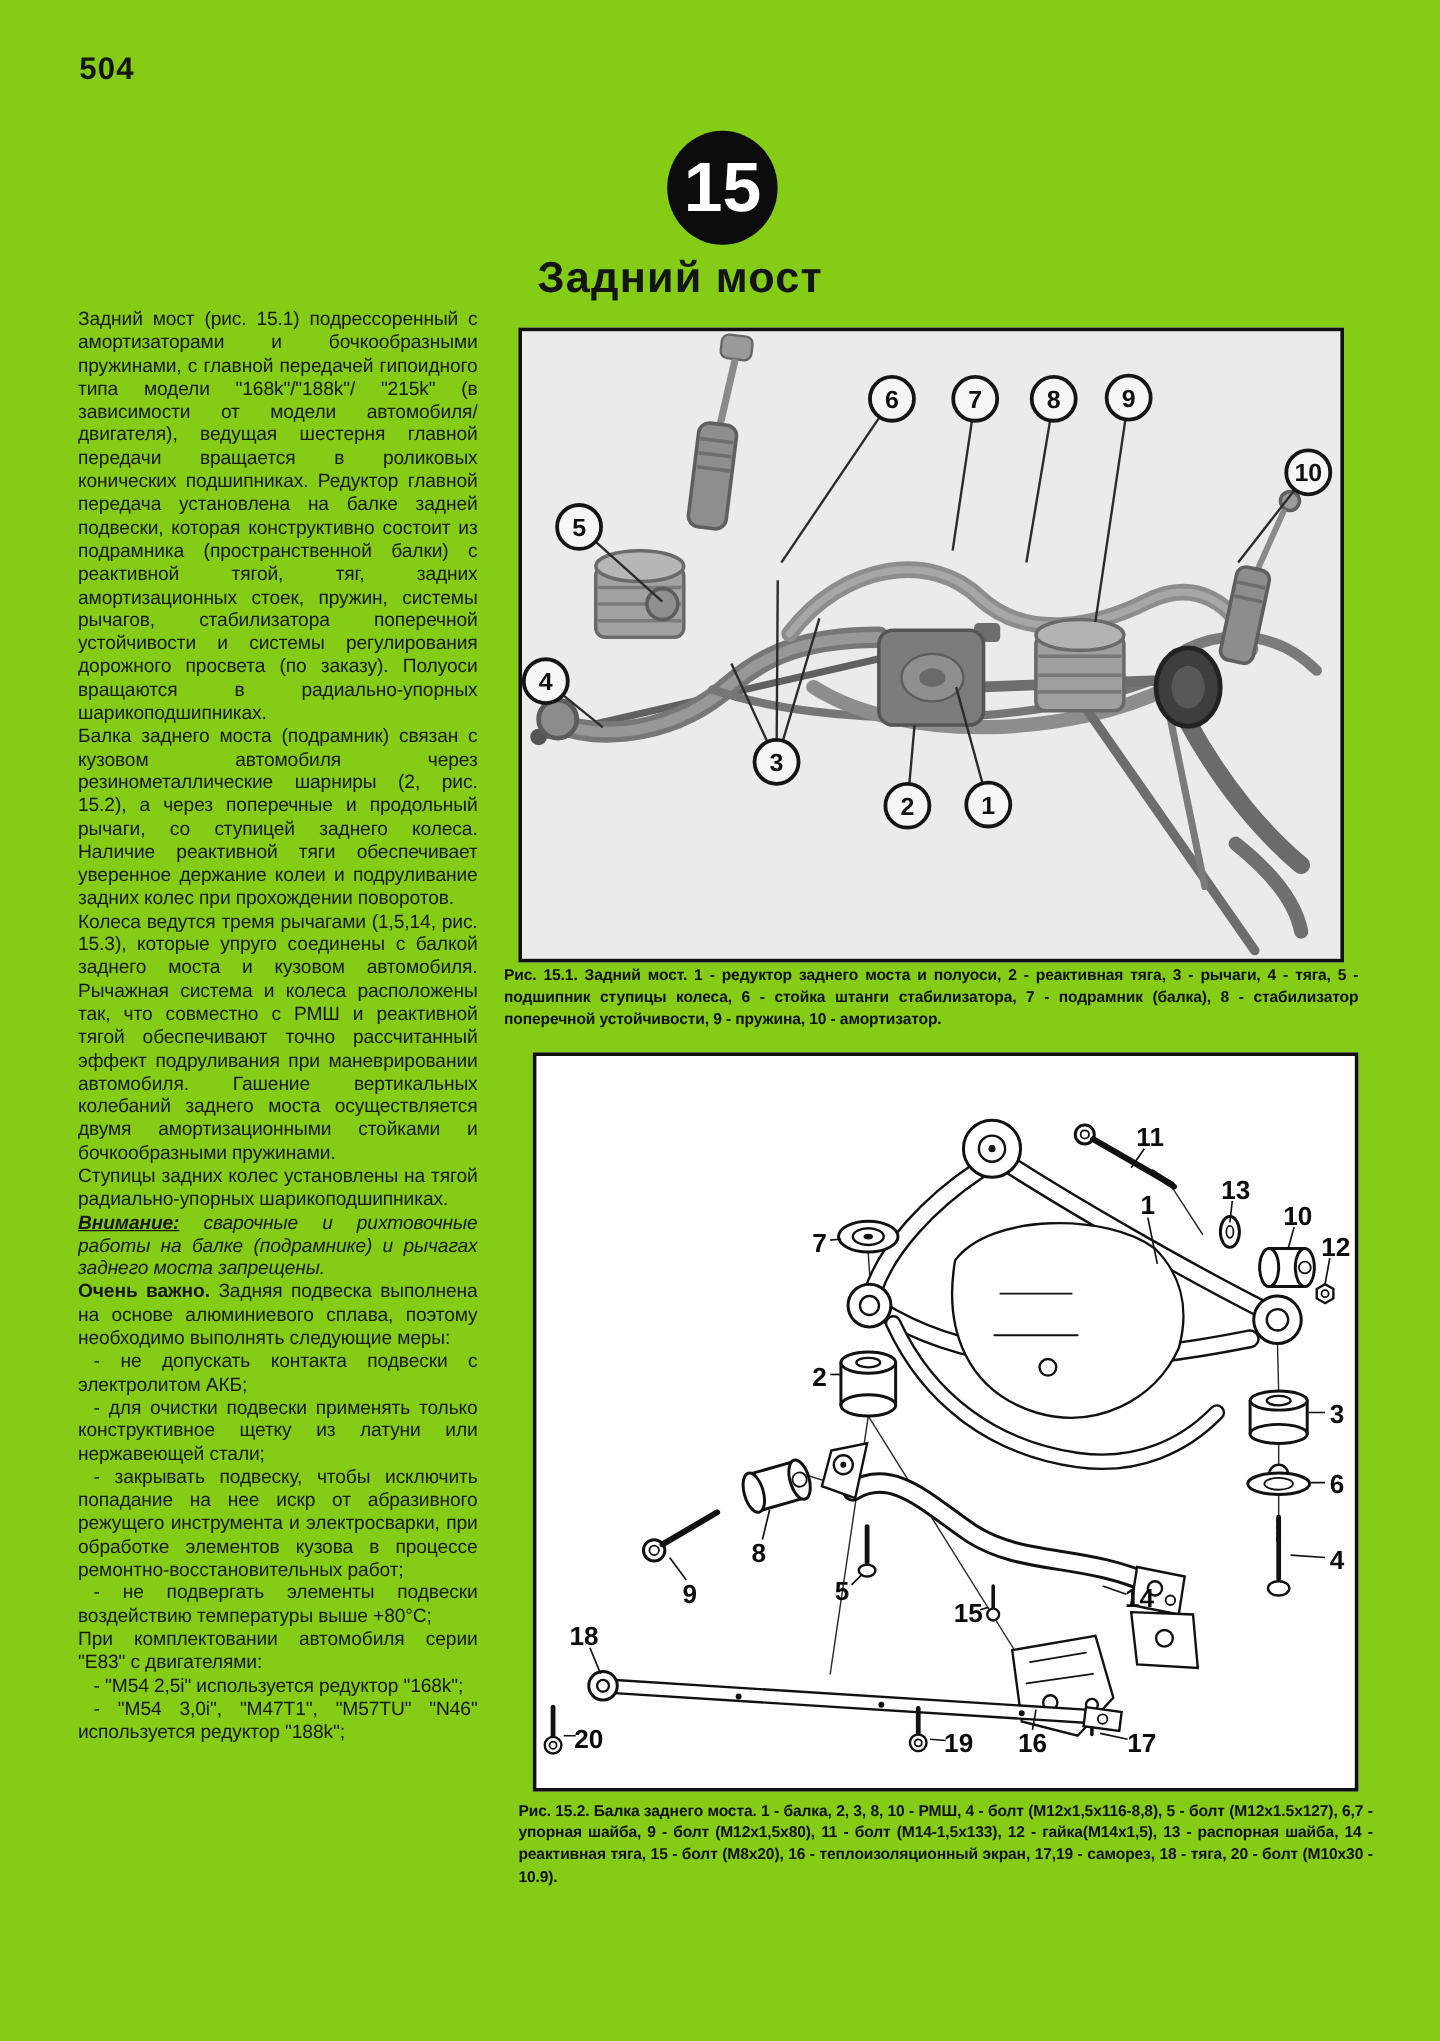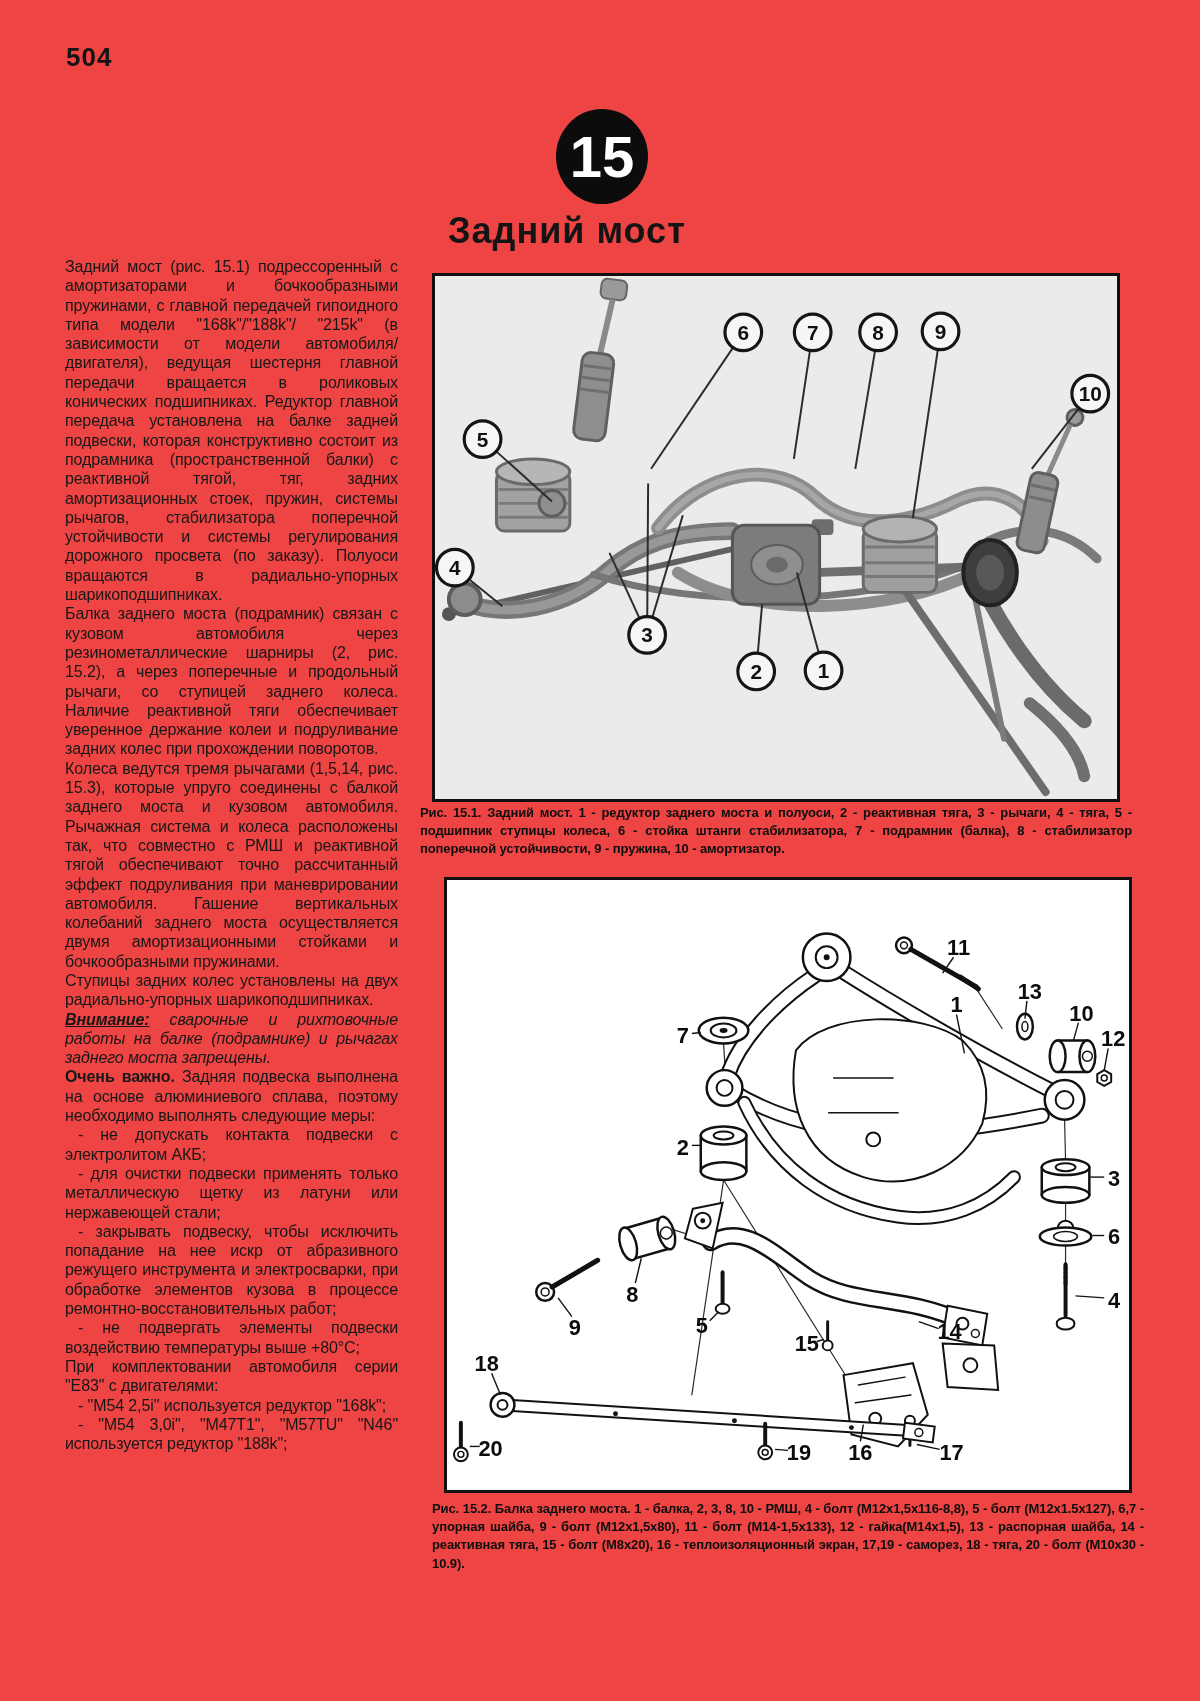--- a/index.html
+++ b/index.html
@@ -1,18 +1,18 @@
 <!DOCTYPE html>
 <html lang="ru"><head>
 <meta charset="utf-8">
 <style>
   html,body{margin:0;padding:0;background:#888;}
   .page{
     position:relative;width:1200px;height:1701px;margin:0 auto;
-    background:#ef4444;overflow:hidden;
+    background:#84cc16;overflow:hidden;
     font-family:"Liberation Sans", sans-serif;color:#141414;
   }
   .abs{position:absolute;}
   .page-number{left:66px;top:42px;font-size:26px;font-weight:bold;letter-spacing:1px;}
   .chapter-badge{
     left:556px;top:109px;width:92px;height:95px;border-radius:50%;
     background:#0c0c0c;color:#ffffff;display:flex;align-items:center;justify-content:center;
     font-size:58px;font-weight:bold;
   }
   .chapter-title{
@@ -50,25 +50,25 @@
   <div class="abs chapter-badge">
     <span>15</span>
   </div>
 
   <div class="abs chapter-title">Задний мост</div>
 
   <div class="abs article" id="article">
       <p class="">Задний мост (рис. 15.1) подрессоренный с амортизаторами и бочкообразными пружинами, с главной передачей гипоидного типа модели "168k"/"188k"/ "215k" (в зависимости от модели автомобиля/двигателя), ведущая шестерня главной передачи вращается в роликовых конических подшипниках. Редуктор главной передача установлена на балке задней подвески, которая конструктивно состоит из подрамника (пространственной балки) с реактивной тягой, тяг, задних амортизационных стоек, пружин, системы рычагов, стабилизатора поперечной устойчивости и системы регулирования дорожного просвета (по заказу). Полуоси вращаются в радиально-упорных шарикоподшипниках.</p>
       <p class="">Балка заднего моста (подрамник) связан с кузовом автомобиля через резинометаллические шарниры (2, рис. 15.2), а через поперечные и продольный рычаги, со ступицей заднего колеса. Наличие реактивной тяги обеспечивает уверенное держание колеи и подруливание задних колес при прохождении поворотов.</p>
       <p class="">Колеса ведутся тремя рычагами (1,5,14, рис. 15.3), которые упруго соединены с балкой заднего моста и кузовом автомобиля. Рычажная система и колеса расположены так, что совместно с РМШ и реактивной тягой обеспечивают точно рассчитанный эффект подруливания при маневрировании автомобиля. Гашение вертикальных колебаний заднего моста осуществляется двумя амортизационными стойками и бочкообразными пружинами.</p>
-      <p class="">Ступицы задних колес установлены на двух радиально-упорных шарикоподшипниках.</p>
+      <p class="">Ступицы задних колес установлены на тягой радиально-упорных шарикоподшипниках.</p>
       <p class="italic"><span class="lead underline">Внимание:</span> сварочные и рихтовочные работы на балке (подрамнике) и рычагах заднего моста запрещены.</p>
       <p class=""><span class="lead bold">Очень важно.</span> Задняя подвеска выполнена на основе алюминиевого сплава, поэтому необходимо выполнять следующие меры:</p>
       <p class="indent">- не допускать контакта подвески с электролитом АКБ;</p>
-      <p class="indent">- для очистки подвески применять только металлическую щетку из латуни или нержавеющей стали;</p>
+      <p class="indent">- для очистки подвески применять только конструктивное щетку из латуни или нержавеющей стали;</p>
       <p class="indent">- закрывать подвеску, чтобы исключить попадание на нее искр от абразивного режущего инструмента и электросварки, при обработке элементов кузова в процессе ремонтно-восстановительных работ;</p>
       <p class="indent">- не подвергать элементы подвески воздействию температуры выше +80°С;</p>
       <p class="">При комплектовании автомобиля серии "Е83" с двигателями:</p>
       <p class="indent">- "М54 2,5i" используется редуктор "168k";</p>
       <p class="indent">- "М54 3,0i", "М47Т1", "М57TU" "N46" используется редуктор "188k";</p>
     </div>
 
   <div class="abs figure-box fig1">
     <svg id="fig1-svg" viewBox="0 0 688 529" preserveAspectRatio="none">
       <g fill="none" stroke-linecap="round">

